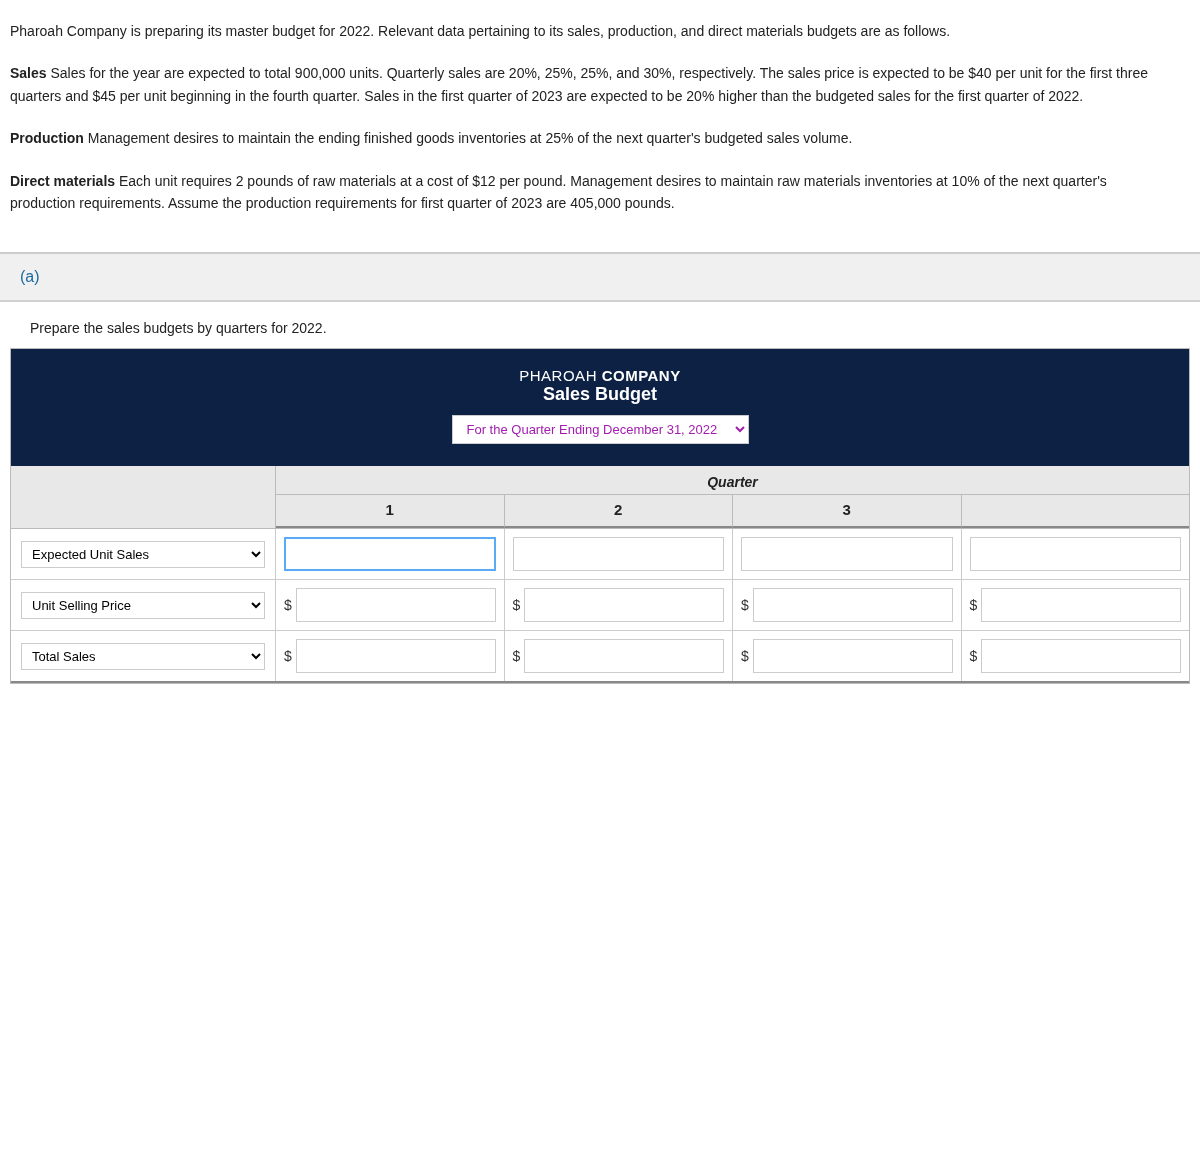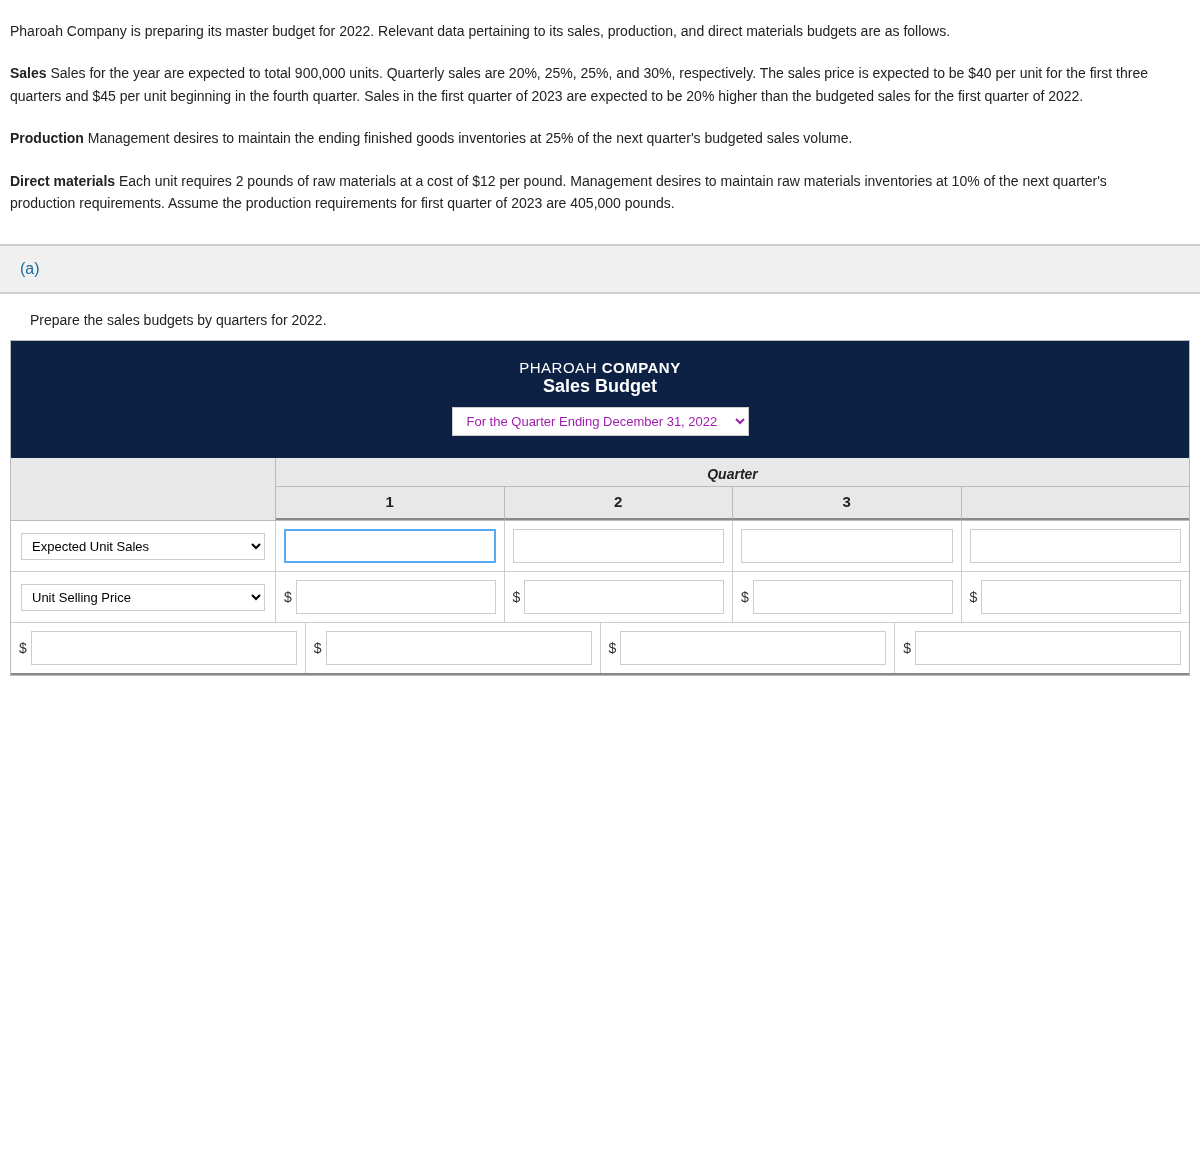--- a/index.html
+++ b/index.html
@@ -15,21 +15,21 @@
       padding: 20px 30px 30px 10px;
       line-height: 1.6;
       border-bottom: 2px solid #ccc;
     }
 
     .problem-text p {
       margin-bottom: 20px;
     }
 
     .problem-text p:last-child {
-      margin-bottom: 0;
+      margin-bottom: 8px;
     }
 
     .section-label {
       background: #f0f0f0;
       padding: 14px 20px;
       border-bottom: 2px solid #d0d0d0;
     }
 
     .section-label a {
       color: #1a6ba0;
@@ -310,20 +310,27 @@
       <span class="currency-sign">$</span>
       <input type="text" class="data-input-plain" value="" style="">
     </div>
     <div class="data-cell">
       <span class="currency-sign">$</span>
       <input type="text" class="data-input-plain" value="" style="">
     </div>
   </div>
 
   <div class="data-row">
+    <div class="row-label-cell">
+      <select class="row-label-select">
+        <option>Total Sales</option>
+        <option>Expected Unit Sales</option>
+        <option>Unit Selling Price</option>
+      </select>
+    </div>
     <div class="data-cell">
       <span class="currency-sign">$</span>
       <input type="text" class="data-input-plain" value="" style="">
     </div>
     <div class="data-cell">
       <span class="currency-sign">$</span>
       <input type="text" class="data-input-plain" value="" style="">
     </div>
     <div class="data-cell">
       <span class="currency-sign">$</span>

